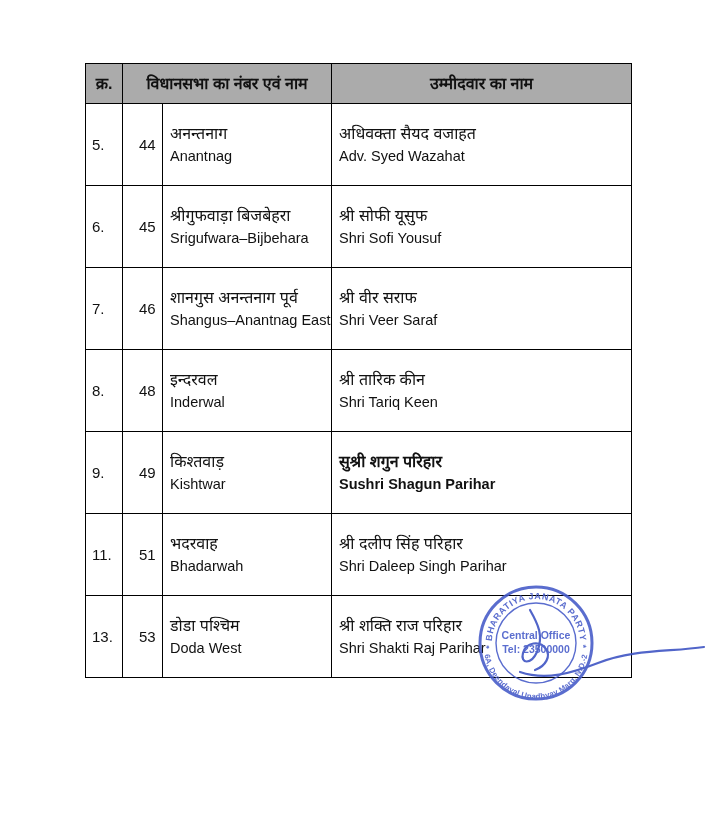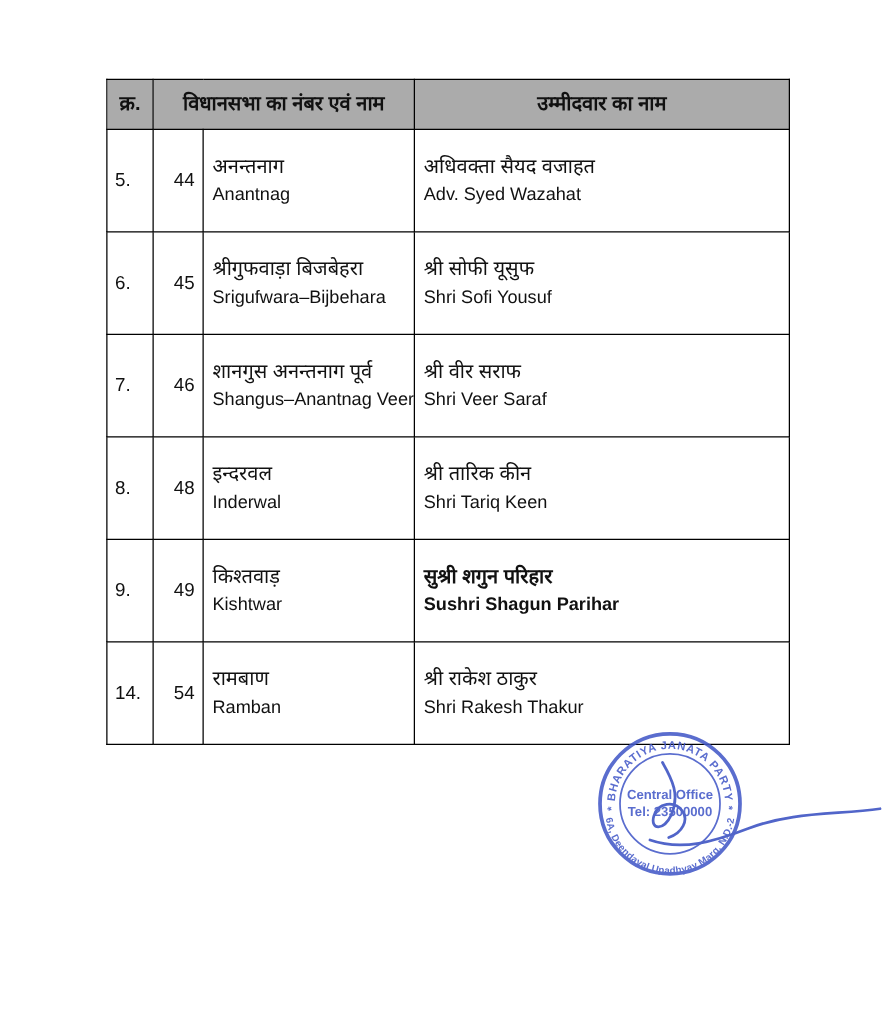--- a/index.html
+++ b/index.html
@@ -87,21 +87,21 @@
         <td class="namecell cand">
           <span class="hi">श्री सोफी यूसुफ</span>
           <span class="en">Shri Sofi Yousuf</span>
         </td>
       </tr>
       <tr>
         <td class="serial">7.</td>
         <td class="number">46</td>
         <td class="namecell">
           <span class="hi">शानगुस अनन्तनाग पूर्व</span>
-          <span class="en">Shangus–Anantnag Veer</span>
+          <span class="en">Shangus–Anantnag East</span>
         </td>
         <td class="namecell cand">
           <span class="hi">श्री वीर सराफ</span>
           <span class="en">Shri Veer Saraf</span>
         </td>
       </tr>
       <tr>
         <td class="serial">8.</td>
         <td class="number">48</td>
         <td class="namecell">
@@ -119,29 +119,41 @@
         <td class="namecell">
           <span class="hi">किश्तवाड़</span>
           <span class="en">Kishtwar</span>
         </td>
         <td class="namecell cand">
           <span class="hi">सुश्री शगुन परिहार</span>
           <span class="en">Sushri Shagun Parihar</span>
         </td>
       </tr>
       <tr>
-        <td class="serial">14.</td>
-        <td class="number">54</td>
+        <td class="serial">11.</td>
+        <td class="number">51</td>
         <td class="namecell">
-          <span class="hi">रामबाण</span>
-          <span class="en">Ramban</span>
+          <span class="hi">भदरवाह</span>
+          <span class="en">Bhadarwah</span>
         </td>
         <td class="namecell cand">
-          <span class="hi">श्री राकेश ठाकुर</span>
-          <span class="en">Shri Rakesh Thakur</span>
+          <span class="hi">श्री दलीप सिंह परिहार</span>
+          <span class="en">Shri Daleep Singh Parihar</span>
+        </td>
+      </tr>
+      <tr>
+        <td class="serial">13.</td>
+        <td class="number">53</td>
+        <td class="namecell">
+          <span class="hi">डोडा पश्चिम</span>
+          <span class="en">Doda West</span>
+        </td>
+        <td class="namecell cand">
+          <span class="hi">श्री शक्ति राज परिहार</span>
+          <span class="en">Shri Shakti Raj Parihar</span>
         </td>
       </tr>
     </tbody>
   </table>
 
   <svg class="stamp" viewBox="0 0 240 142" xmlns="http://www.w3.org/2000/svg">
     <defs>
       <path id="arcTop" d="M 19,73 A 44.1,44.1 0 1 1 105,73" fill="none"></path>
       <path id="arcBottom" d="M 10,67 A 52,52 0 1 0 114,67" fill="none"></path>
     </defs>

